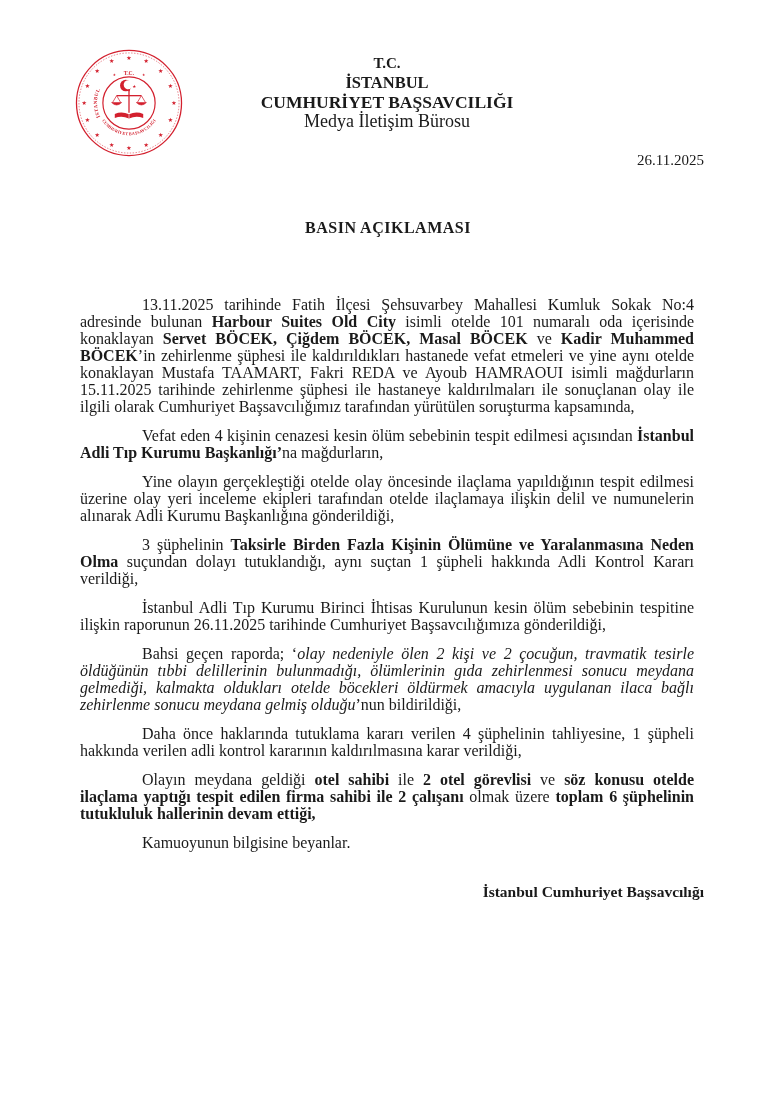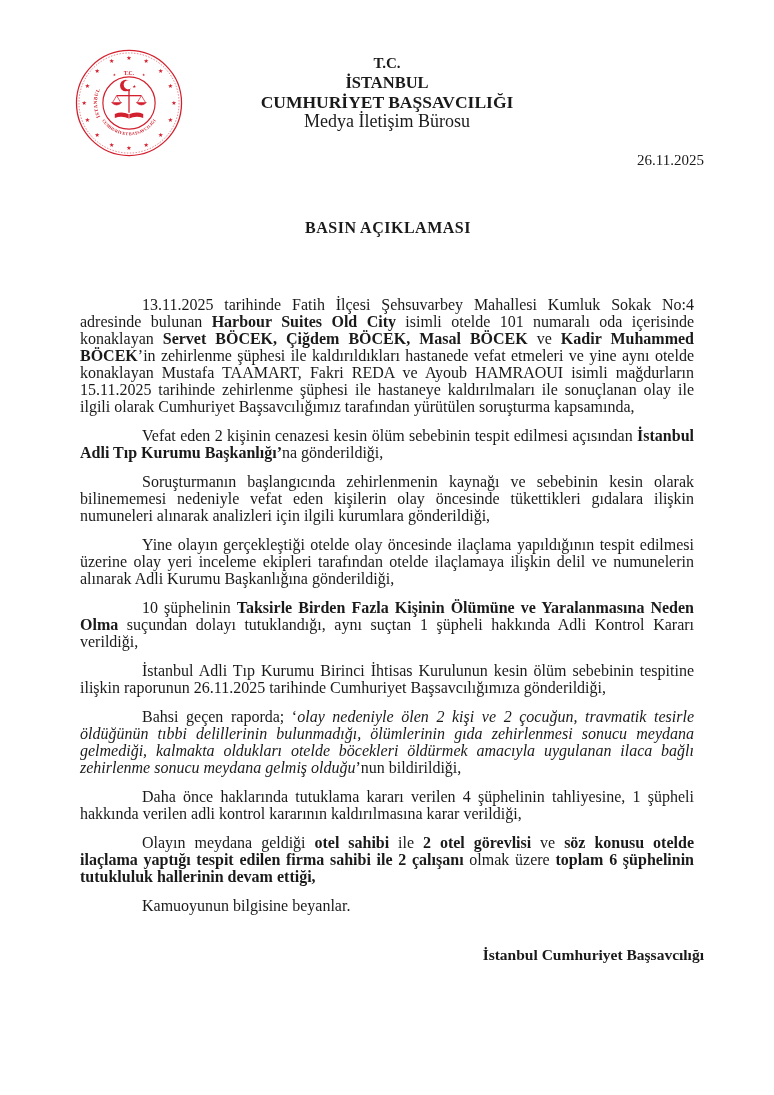--- a/index.html
+++ b/index.html
@@ -102,24 +102,23 @@
     <div class="lh-bureau">Medya İletişim Bürosu</div>
   </div>
 
   <div class="doc-date">26.11.2025</div>
 
   <div class="doc-title">BASIN AÇIKLAMASI</div>
 
   <div class="content">
     <div>
         <p class="para"><span class="">13.11.2025 tarihinde Fatih İlçesi Şehsuvarbey Mahallesi Kumluk Sokak No:4 adresinde bulunan </span><span class="b ">Harbour Suites Old City</span><span class=""> isimli otelde 101 numaralı oda içerisinde konaklayan </span><span class="b ">Servet BÖCEK, Çiğdem BÖCEK, Masal BÖCEK</span><span class=""> ve </span><span class="b ">Kadir Muhammed BÖCEK</span><span class="">’in zehirlenme şüphesi ile kaldırıldıkları hastanede vefat etmeleri ve yine aynı otelde konaklayan Mustafa TAAMART, Fakri REDA ve Ayoub HAMRAOUI isimli mağdurların 15.11.2025 tarihinde zehirlenme şüphesi ile hastaneye kaldırılmaları ile sonuçlanan olay ile ilgili olarak Cumhuriyet Başsavcılığımız tarafından yürütülen soruşturma kapsamında,</span></p>
-        <p class="para"><span class="">Vefat eden 2 kişinin cenazesi kesin ölüm sebebinin tespit edilmesi açısından </span><span class="b ">İstanbul Adli Tıp Kurumu Başkanlığı’</span><span class="">na gönderildiği,</span></p>
-        <p class="para"><span class="">Soruşturmanın başlangıcında zehirlenmenin kaynağı ve sebebinin kesin olarak bilinememesi nedeniyle vefat eden kişilerin olay öncesinde tükettikleri gıdalara ilişkin numuneleri alınarak analizleri için ilgili kurumlara gönderildiği,</span></p>
+        <p class="para"><span class="">Vefat eden 4 kişinin cenazesi kesin ölüm sebebinin tespit edilmesi açısından </span><span class="b ">İstanbul Adli Tıp Kurumu Başkanlığı’</span><span class="">na mağdurların,</span></p>
         <p class="para"><span class="">Yine olayın gerçekleştiği otelde olay öncesinde ilaçlama yapıldığının tespit edilmesi üzerine olay yeri inceleme ekipleri tarafından otelde ilaçlamaya ilişkin delil ve numunelerin alınarak Adli Kurumu Başkanlığına gönderildiği,</span></p>
-        <p class="para"><span class="">10 şüphelinin </span><span class="b ">Taksirle Birden Fazla Kişinin Ölümüne ve Yaralanmasına Neden Olma</span><span class=""> suçundan dolayı tutuklandığı, aynı suçtan 1 şüpheli hakkında Adli Kontrol Kararı verildiği,</span></p>
+        <p class="para"><span class="">3 şüphelinin </span><span class="b ">Taksirle Birden Fazla Kişinin Ölümüne ve Yaralanmasına Neden Olma</span><span class=""> suçundan dolayı tutuklandığı, aynı suçtan 1 şüpheli hakkında Adli Kontrol Kararı verildiği,</span></p>
         <p class="para"><span class="">İstanbul Adli Tıp Kurumu Birinci İhtisas Kurulunun kesin ölüm sebebinin tespitine ilişkin raporunun 26.11.2025 tarihinde Cumhuriyet Başsavcılığımıza gönderildiği,</span></p>
         <p class="para"><span class="">Bahsi geçen raporda; ‘</span><span class="i">olay nedeniyle ölen 2 kişi ve 2 çocuğun, travmatik tesirle öldüğünün tıbbi delillerinin bulunmadığı, ölümlerinin gıda zehirlenmesi sonucu meydana gelmediği, kalmakta oldukları otelde böcekleri öldürmek amacıyla uygulanan ilaca bağlı zehirlenme sonucu meydana gelmiş olduğu</span><span class="">’nun bildirildiği,</span></p>
         <p class="para"><span class="">Daha önce haklarında tutuklama kararı verilen 4 şüphelinin tahliyesine, 1 şüpheli hakkında verilen adli kontrol kararının kaldırılmasına karar verildiği,</span></p>
         <p class="para"><span class="">Olayın meydana geldiği </span><span class="b ">otel sahibi</span><span class=""> ile </span><span class="b ">2 otel görevlisi</span><span class=""> ve </span><span class="b ">söz konusu otelde ilaçlama yaptığı tespit edilen firma sahibi ile 2 çalışanı</span><span class=""> olmak üzere </span><span class="b ">toplam 6 şüphelinin tutukluluk hallerinin devam ettiği,</span></p>
         <p class="para"><span class="">Kamuoyunun bilgisine beyanlar.</span></p>
       </div>
     <div class="signature">İstanbul Cumhuriyet Başsavcılığı</div>
   </div>
 
 </div>

